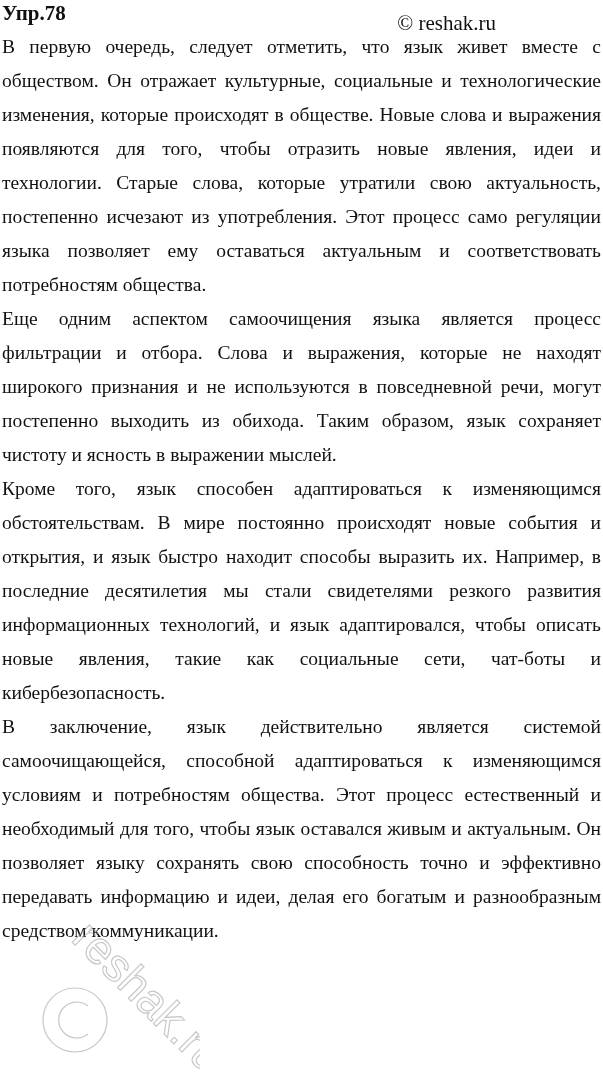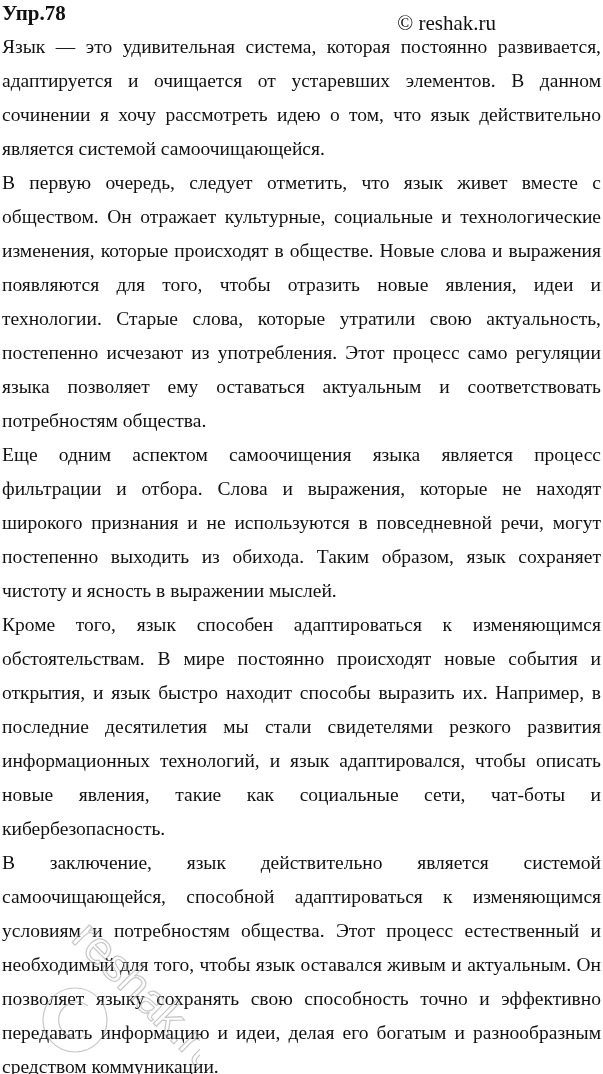--- a/index.html
+++ b/index.html
@@ -68,21 +68,20 @@
   </style>
 </head>
 <body>
 
 <div class="header">
   <div class="title">Упр.78</div>
   <div class="copyright">© reshak.ru</div>
 </div>
 
 <div class="content">
-  <p class="para">Язык — это удивительная система, которая постоянно развивается, адаптируется и очищается от устаревших элементов. В данном сочинении я хочу рассмотреть идею о том, что язык действительно является системой самоочищающейся.</p>
   <p class="para">В первую очередь, следует отметить, что язык живет вместе с обществом. Он отражает культурные, социальные и технологические изменения, которые происходят в обществе. Новые слова и выражения появляются для того, чтобы отразить новые явления, идеи и технологии. Старые слова, которые утратили свою актуальность, постепенно исчезают из употребления. Этот процесс само регуляции языка позволяет ему оставаться актуальным и соответствовать потребностям общества.</p>
   <p class="para">Еще одним аспектом самоочищения языка является процесс фильтрации и отбора. Слова и выражения, которые не находят широкого признания и не используются в повседневной речи, могут постепенно выходить из обихода. Таким образом, язык сохраняет чистоту и ясность в выражении мыслей.</p>
   <p class="para">Кроме того, язык способен адаптироваться к изменяющимся обстоятельствам. В мире постоянно происходят новые события и открытия, и язык быстро находит способы выразить их. Например, в последние десятилетия мы стали свидетелями резкого развития информационных технологий, и язык адаптировался, чтобы описать новые явления, такие как социальные сети, чат-боты и кибербезопасность.</p>
   <p class="para">В заключение, язык действительно является системой самоочищающейся, способной адаптироваться к изменяющимся условиям и потребностям общества. Этот процесс естественный и необходимый для того, чтобы язык оставался живым и актуальным. Он позволяет языку сохранять свою способность точно и эффективно передавать информацию и идеи, делая его богатым и разнообразным средством коммуникации.</p>
 </div>
 
 <div class="watermark">
   <svg viewBox="0 0 170 170">
     <g fill="none" stroke="#9a9a9a" stroke-width="1.2">
       <circle cx="45" cy="120" r="32"></circle>

